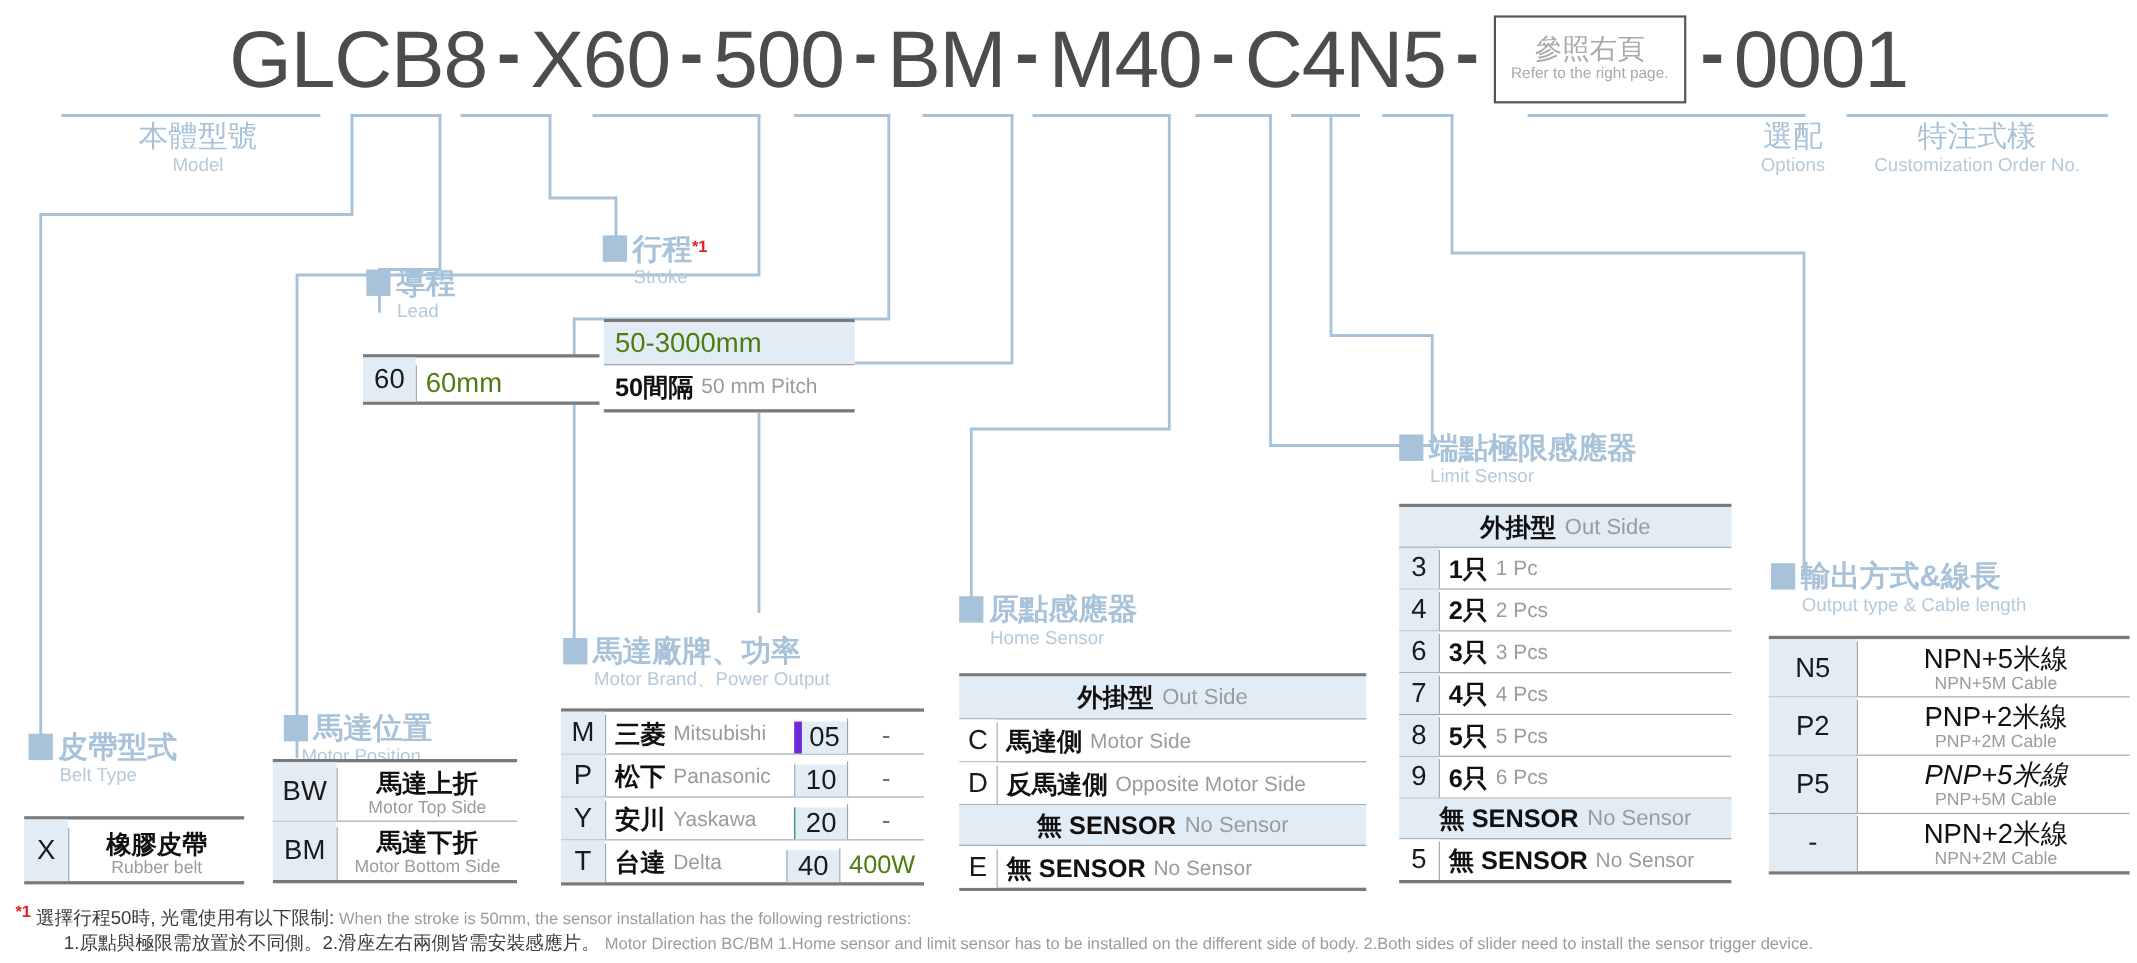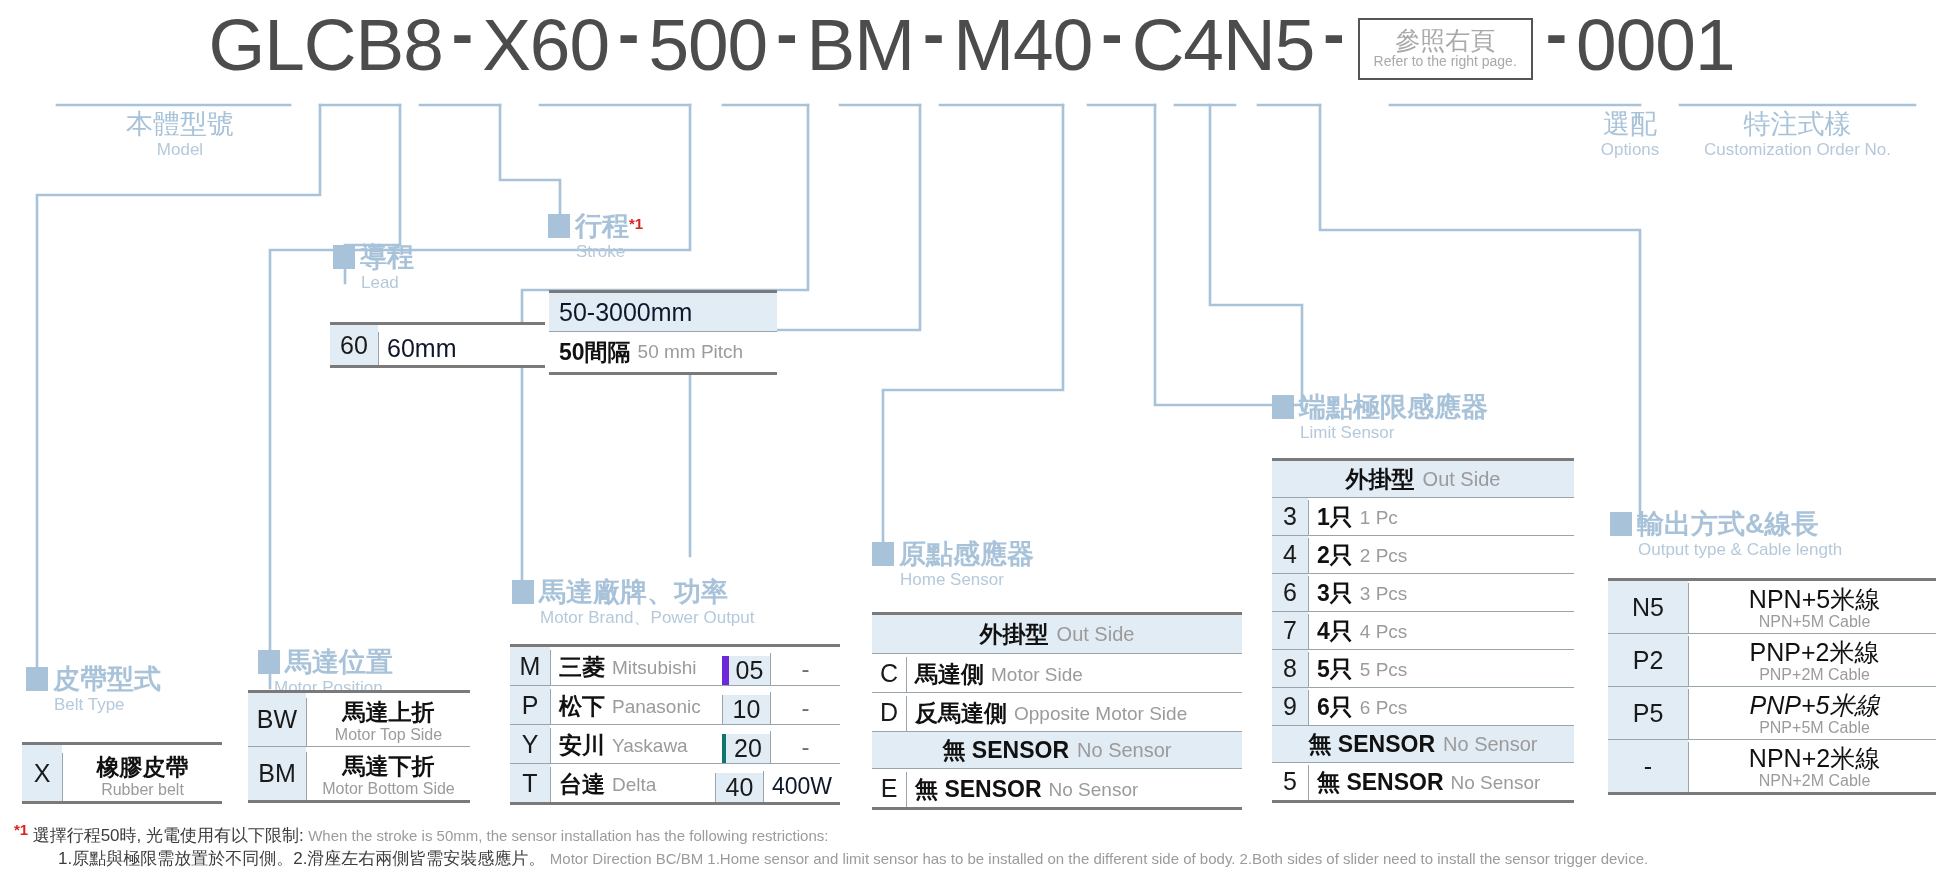--- a/index.html
+++ b/index.html
@@ -7,28 +7,28 @@
     width:1943px;height:875px;position:relative;
     background:#ffffff;
     font-family:"Liberation Sans","DejaVu Sans",sans-serif;
     overflow:hidden;
   }
   #stage{position:absolute;inset:0;}
   svg.lines{position:absolute;left:0;top:0;width:1943px;height:875px;pointer-events:none;}
 
   
   .code-row{position:absolute;left:0;top:8px;width:1943px;height:92px;
-    display:flex;justify-content:center;}
+    display:flex;align-items:center;justify-content:center;}
   .seg{font-size:73px;color:#4c4c4c;letter-spacing:-1px;line-height:1;
        font-family:"Liberation Sans",sans-serif;font-weight:400;}
   .dash{font-size:64px;color:#4c4c4c;font-weight:700;margin:0 9px;line-height:1;
         position:relative;top:-6px;}
   .refbox{border:2px solid #555;padding:2px 14px 3px;margin:10px 4px;
           display:flex;flex-direction:column;align-items:center;justify-content:center;
-          height:62px;box-sizing:border-box;}
+          height:80px;box-sizing:border-box;}
   .refbox .rb-cn{font-size:25px;color:#a9a9a9;line-height:1.05;}
   .refbox .rb-en{font-size:14px;color:#a9a9a9;line-height:1.1;margin-top:1px;}
 
   
   .cap{position:absolute;color:#a8c3d9;}
   .cap .cn{font-size:27px;line-height:1.1;white-space:nowrap;color:#a8c3d9;}
   .cap .en{font-size:17px;line-height:1.2;white-space:nowrap;color:#b5c9da;}
   .cap.center{text-align:center;}
   .cap.bulleted .cn{display:inline-block;font-weight:700;font-size:27px;}
   .bullet{display:inline-block;width:22px;height:24px;background:#a8c3d9;
@@ -47,21 +47,21 @@
   .tbl .v.noline{border-left:none;}
   .tbl .cn{font-size:23px;color:#111;font-weight:700;white-space:nowrap;}
   .tbl .en{font-size:19px;color:#9b9b9b;white-space:nowrap;}
   .tbl .span{background:#e2ecf5;display:flex;align-items:center;justify-content:center;
              gap:8px;border-bottom:1px solid #9aa4ab;}
   .tbl .span .cn{font-size:23px;color:#111;font-weight:700;}
   .tbl .span .en{font-size:20px;color:#9b9b9b;}
   .tbl .stack{display:flex;flex-direction:column;justify-content:center;gap:0;}
   .tbl .stack .cn{font-size:23px;line-height:1.12;}
   .tbl .stack .en{font-size:16px;line-height:1.12;}
-  .tbl .plain{font-size:25px;color:#0f172a;}
+  .tbl .plain{font-size:25px;color:#4d7c0f;}
   .tbl .dashcell{font-size:24px;color:#6f6f6f;}
 
   
   .foot{position:absolute;left:14px;top:820px;width:1920px;}
   .foot .l1,.foot .l2{white-space:nowrap;line-height:1.35;}
   .foot .star{color:#d22;font-size:15px;font-weight:700;vertical-align:super;}
   .foot .cn{font-size:17px;color:#3c3c3c;}
   .foot .en{font-size:15px;color:#9b9b9b;}
   .foot .l2{margin-left:44px;}
 </style>
@@ -253,21 +253,21 @@
       <div class="v" style="flex:0 0 70px;justify-content:center;">
         <span class="dashcell">-</span>
       </div>
     </div>
     <div class="row">
       <div class="k" style="width:40px;height:38px;">Y</div>
       <div class="v" style="flex:1 1 auto;">
         <span class="cn">安川</span>
         <span class="en">Yaskawa</span>
       </div>
-      <div class="k" style="width:48px;border-left:4px solid #0f766e;">20</div>
+      <div class="k" style="width:48px;border-left:1px solid #0f766e;">20</div>
       <div class="v" style="flex:0 0 70px;justify-content:center;">
         <span class="dashcell">-</span>
       </div>
     </div>
     <div class="row">
       <div class="k" style="width:40px;height:38px;">T</div>
       <div class="v" style="flex:1 1 auto;">
         <span class="cn">台達</span>
         <span class="en">Delta</span>
       </div>

